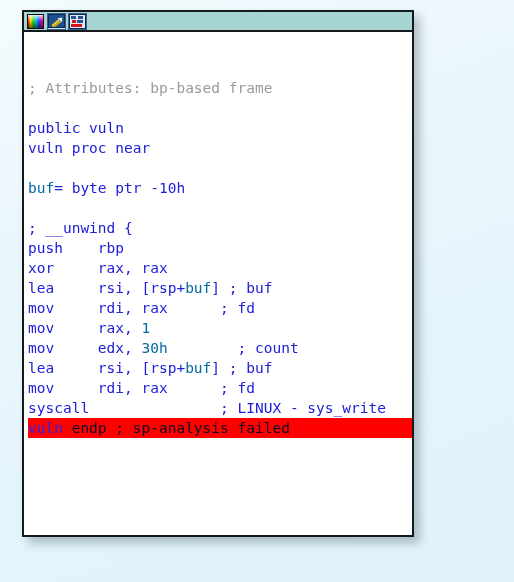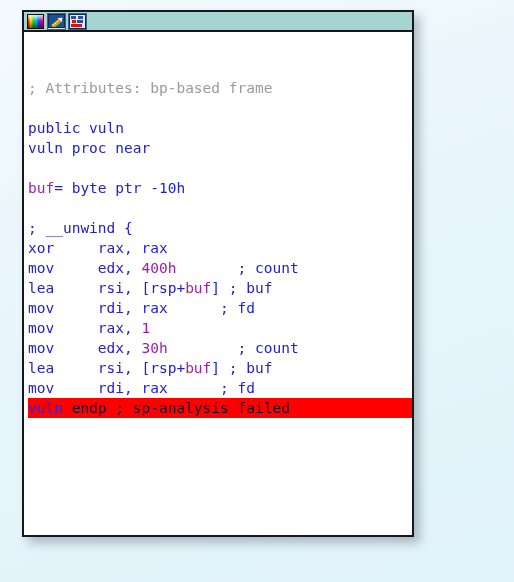--- a/index.html
+++ b/index.html
@@ -137,21 +137,21 @@
     font-size: 14.5px;
     font-family: "DejaVu Sans Mono", monospace;
     white-space: pre;
     color: #2020d8;
     letter-spacing: 0px;
   }
   .code-line.blank { color: transparent; }
 
   .seg { white-space: pre; }
   .c-blue    { color: #2020d8; text-align: center; }
-  .c-green   { color: #a21caf; }
+  .c-green   { color: #0369a1; }
   .c-gray    { color: #9a9a9a; }
   .c-dark    { color: #101040; }
 
   .hl-red {
     background: #ff0000;
   }
   .hl-red .c-blue { color: #2626ef; }
   .hl-red .c-dark { color: #0b0b28; }
 </style>
 </head>
@@ -184,25 +184,26 @@
         <div class="code-line blank"><span class="seg c-blue"></span></div>
         <div class="code-line blank"><span class="seg c-blue"></span></div>
         <div class="code-line"><span class="seg c-gray">; Attributes: bp-based frame</span></div>
         <div class="code-line blank"><span class="seg c-blue"></span></div>
         <div class="code-line"><span class="seg c-blue">public vuln</span></div>
         <div class="code-line"><span class="seg c-blue">vuln proc near</span></div>
         <div class="code-line blank"><span class="seg c-blue"></span></div>
         <div class="code-line"><span class="seg c-green">buf</span><span class="seg c-blue">= byte ptr -10h</span></div>
         <div class="code-line blank"><span class="seg c-blue"></span></div>
         <div class="code-line"><span class="seg c-blue">; __unwind {</span></div>
+        <div class="code-line"><span class="seg c-blue">push    rbp</span></div>
         <div class="code-line"><span class="seg c-blue">xor     rax, rax</span></div>
-        <div class="code-line"><span class="seg c-blue">mov     edx, </span><span class="seg c-green">400h</span><span class="seg c-blue">       ; count</span></div>
         <div class="code-line"><span class="seg c-blue">lea     rsi, [rsp+</span><span class="seg c-green">buf</span><span class="seg c-blue">] ; buf</span></div>
         <div class="code-line"><span class="seg c-blue">mov     rdi, rax      ; fd</span></div>
         <div class="code-line"><span class="seg c-blue">mov     rax, </span><span class="seg c-green">1</span></div>
         <div class="code-line"><span class="seg c-blue">mov     edx, </span><span class="seg c-green">30h</span><span class="seg c-blue">        ; count</span></div>
         <div class="code-line"><span class="seg c-blue">lea     rsi, [rsp+</span><span class="seg c-green">buf</span><span class="seg c-blue">] ; buf</span></div>
         <div class="code-line"><span class="seg c-blue">mov     rdi, rax      ; fd</span></div>
+        <div class="code-line"><span class="seg c-blue">syscall               ; LINUX - sys_write</span></div>
         <div class="code-line hl-red"><span class="seg c-blue">vuln</span><span class="seg c-dark"> endp ; sp-analysis failed</span></div>
       </div>
   </div>
 
 </div>
 
 </body></html>

